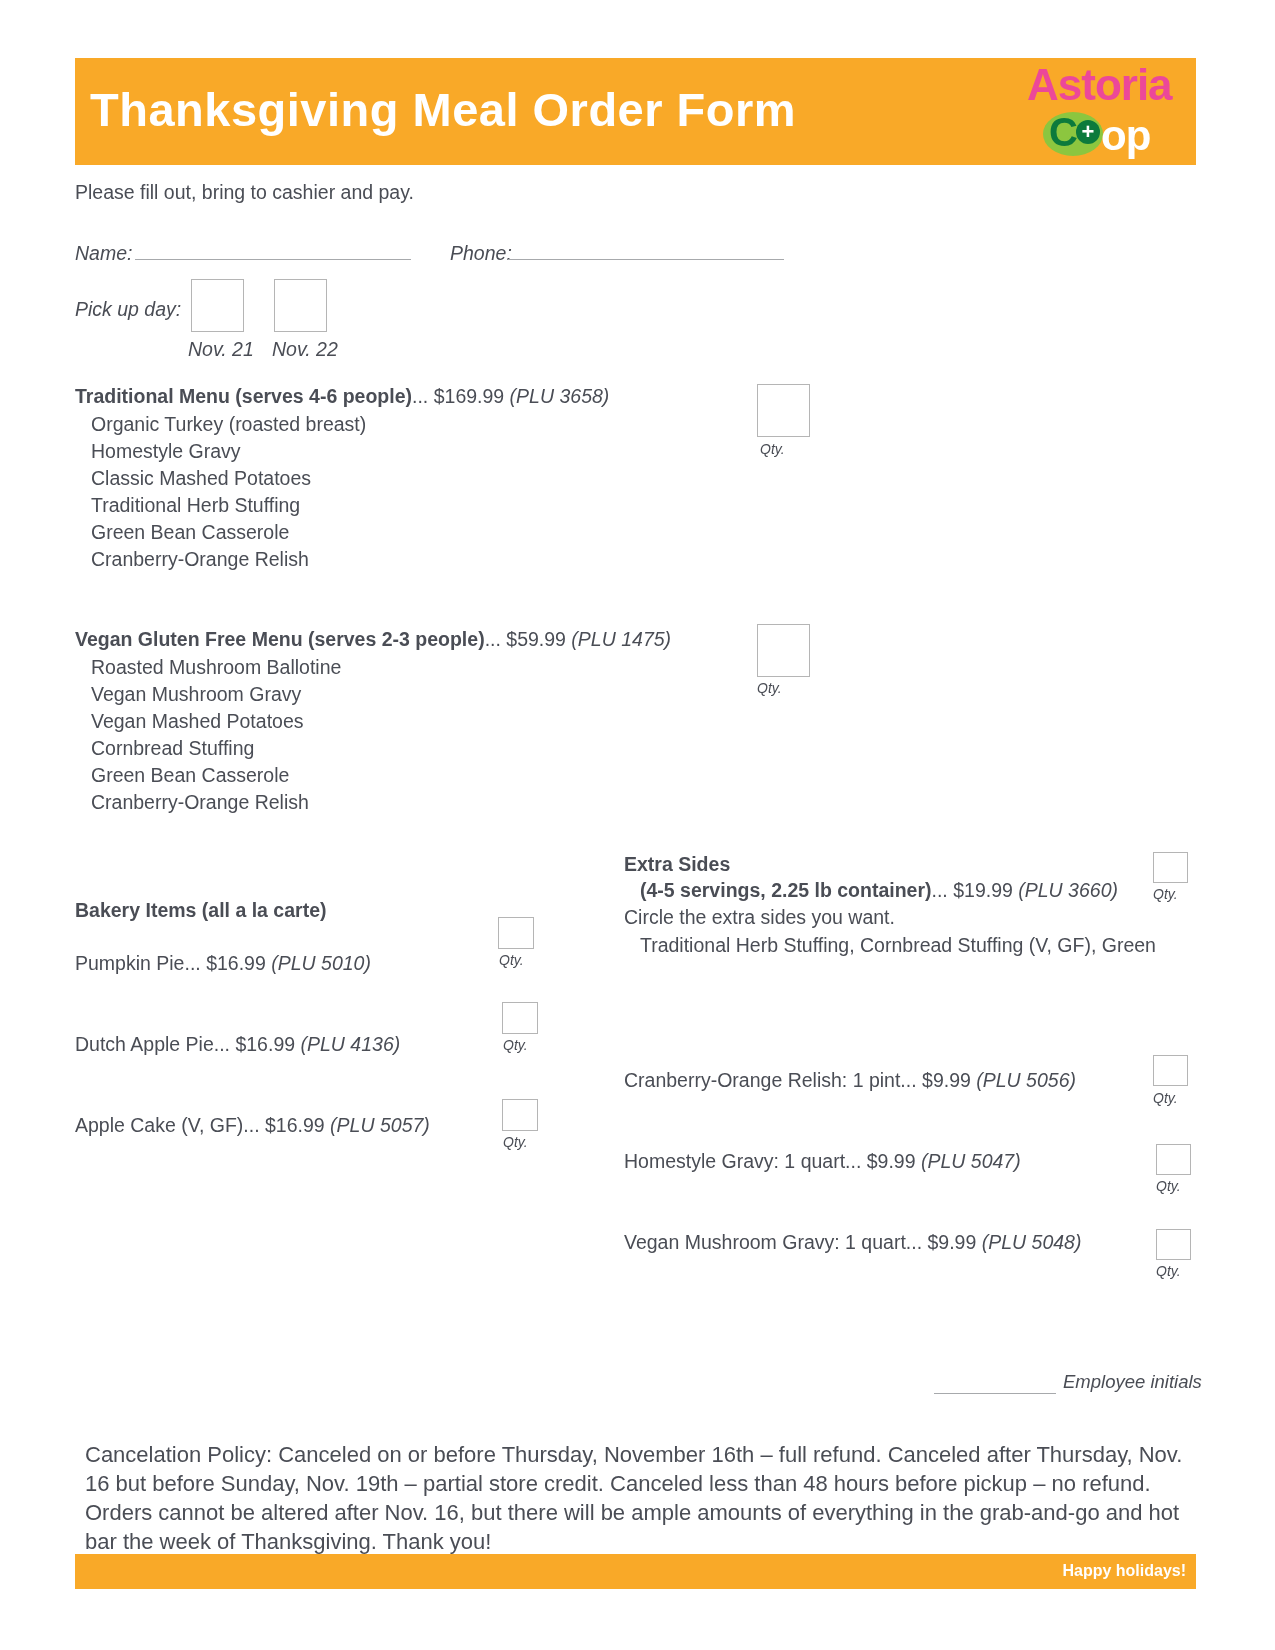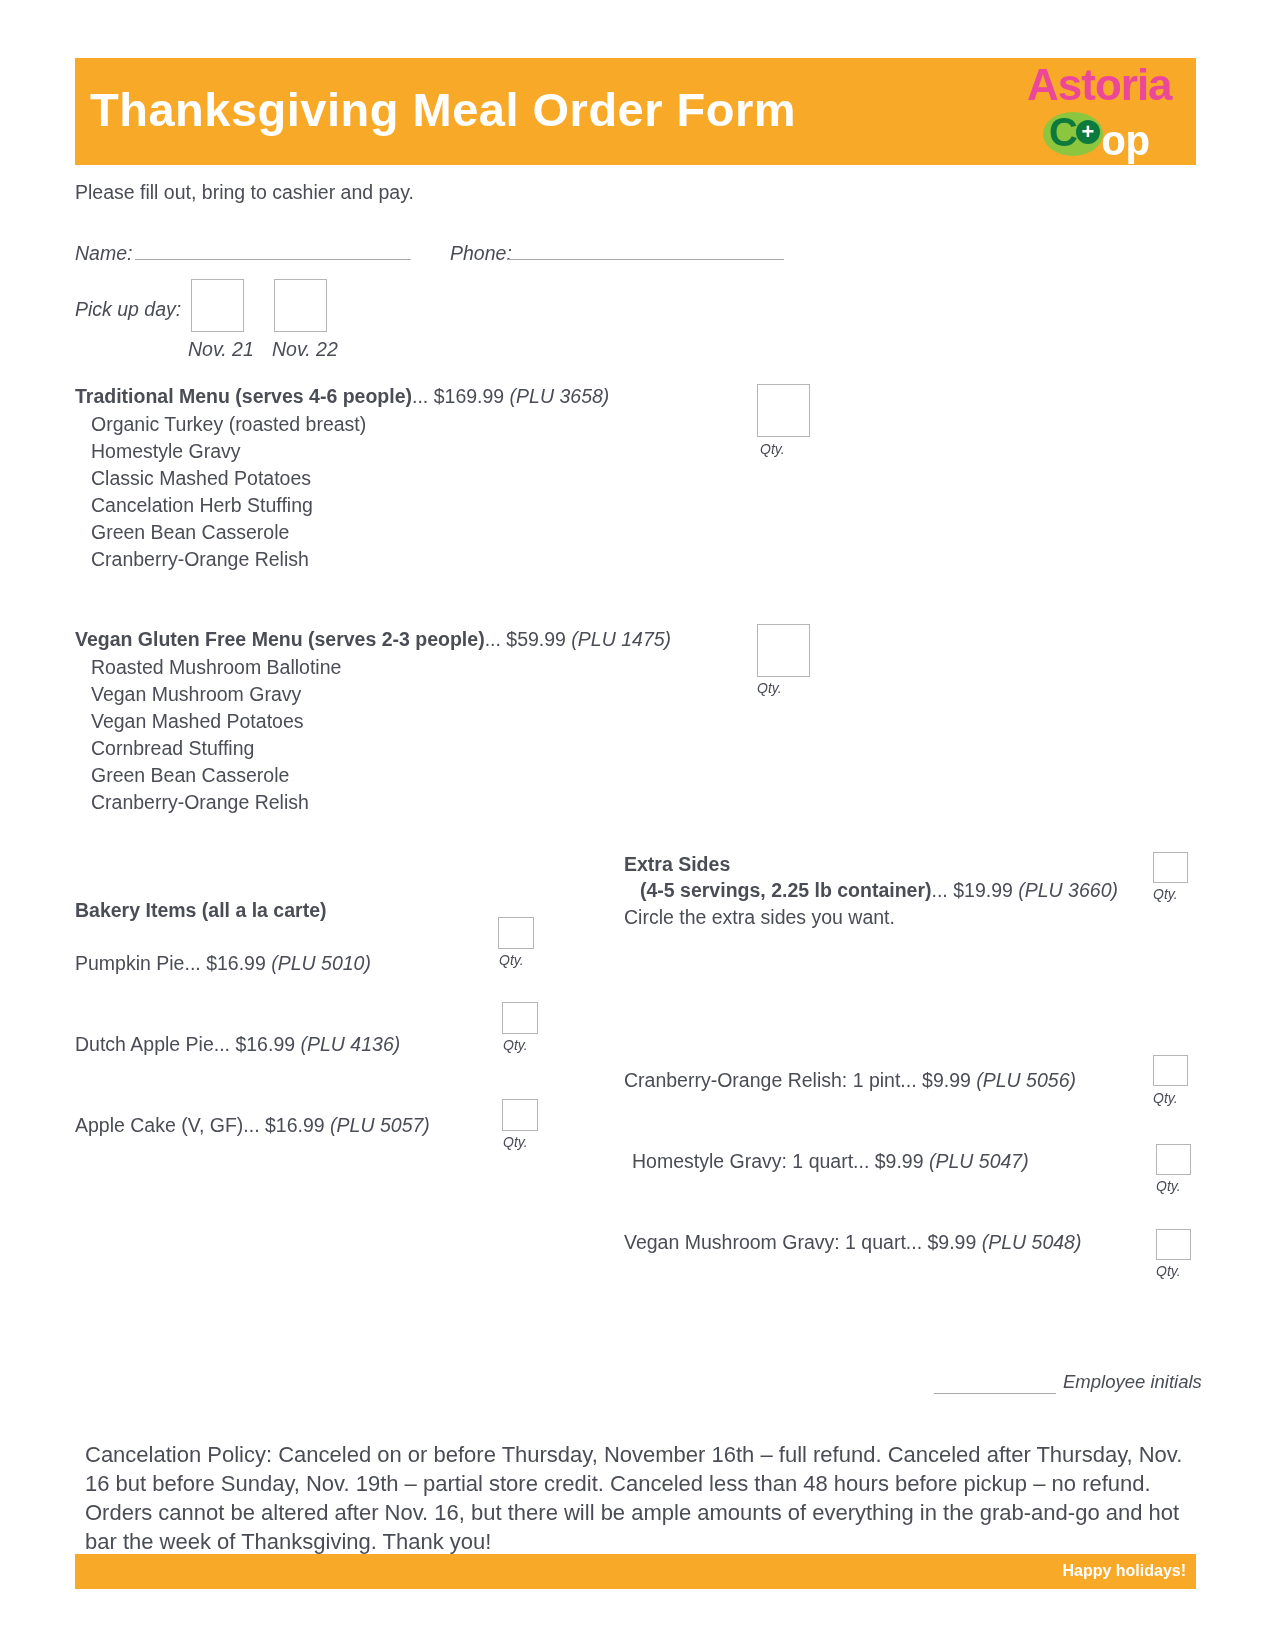--- a/index.html
+++ b/index.html
@@ -8,21 +8,21 @@
     .abs { position: absolute; }
     .header { left: 75px; top: 58px; width: 1121px; height: 107px; background: #f9a928; }
     .header-title { left: 90px; top: 82px; font-size: 47px; font-weight: bold; color: #ffffff;
                     letter-spacing: 0.5px; white-space: nowrap; }
     .logo-top { left: 1027px; top: 60px; font-size: 44px; font-weight: bold; color: #ec4899; letter-spacing: -1px; }
     .logo-bottom { left: 1043px; top: 108px; width: 130px; height: 50px; }
     .logo-oval { position: absolute; left: 0; top: 4px; width: 60px; height: 44px; border-radius: 50%; background: #8cc63f; }
     .logo-c { position: absolute; left: 6px; top: 2px; font-size: 40px; font-weight: bold; color: #0c7a3c; }
     .logo-plus { position: absolute; left: 33px; top: 12px; width: 24px; height: 24px; border-radius: 50%; background: #0c7a3c;
                  color: #fff; font-size: 22px; font-weight: bold; line-height: 24px; text-align: center; }
-    .logo-op { position: absolute; left: 58px; top: 12px; font-size: 42px; font-weight: bold; color: #ffffff; letter-spacing: -1px; font-family: Liberation Mono, monospace; }
+    .logo-op { position: absolute; left: 58px; top: 4px; font-size: 42px; font-weight: bold; color: #ffffff; letter-spacing: -1px; }
 
     .t { position: absolute; font-size: 19.5px; white-space: nowrap; color: #4a4d55; }
     .it { font-style: italic; }
     .b { font-weight: bold; }
     .line { position: absolute; height: 0; border-top: 1px solid #a7a9ac; }
     .box { position: absolute; border: 1.5px solid #b5b5b5; background: #fff; box-sizing: border-box; }
     .qty { position: absolute; font-size: 14px; font-style: italic; color: #4a4d55; }
     .footer { left: 75px; top: 1554px; width: 1121px; height: 35px; background: #f9a928; }
     .footer-text { right: 10px; top: 8px; position: absolute; font-size: 16px; font-weight: bold; color: #ffffff; }
     .policy { left: 85px; top: 1440px; width: 1110px; font-size: 22px; line-height: 29px; color: #4a4d55; position: absolute; }
@@ -55,21 +55,21 @@
 <div class="t it" style="left:188px; top:338px;">Nov. 21</div>
 <div class="t it" style="left:272px; top:338px;">Nov. 22</div>
 
 <div class="t" style="left:75px; top:385px;">
   <span class="b">Traditional Menu (serves 4-6 people)</span><span>... $169.99 </span><span class="it">(PLU 3658)</span>
 </div>
 <div class="menu-list" style="top:411px;">
   <div>Organic Turkey (roasted breast)</div>
   <div>Homestyle Gravy</div>
   <div>Classic Mashed Potatoes</div>
-  <div>Cancelation Herb Stuffing</div>
+  <div>Traditional Herb Stuffing</div>
   <div>Green Bean Casserole</div>
   <div>Cranberry-Orange Relish</div>
 </div>
 <div class="box" style="left:757px; top:384px; width:53px; height:53px;"></div>
 <div class="qty" style="left:760px; top:441px;">Qty.</div>
 
 <div class="t" style="left:75px; top:628px;">
   <span class="b">Vegan Gluten Free Menu (serves 2-3 people)</span><span>... $59.99 </span><span class="it">(PLU 1475)</span>
 </div>
 <div class="menu-list" style="top:654px;">
@@ -101,31 +101,32 @@
 </div>
 <div class="box" style="left:502px; top:1099px; width:36px; height:32px;"></div>
 <div class="qty" style="left:503px; top:1134px;">Qty.</div>
 
 <div class="t b" style="left:624px; top:853px;">Extra Sides</div>
 <div class="t" style="left:624px; top:879px;margin-left:16px;">
   <span class="b">(4-5 servings, 2.25 lb container)</span><span>... $19.99 </span><span class="it">(PLU 3660)</span>
 </div>
 <div class="t" style="left:624px; top:906px;">Circle the extra sides you want.</div>
 <div class="menu-list" style="left:624px; top:932px;">
+  <div>Traditional Herb Stuffing, Cornbread Stuffing (V, GF), Green</div>
 </div>
 <div class="box" style="left:1153px; top:852px; width:35px; height:31px;"></div>
 <div class="qty" style="left:1153px; top:886px;">Qty.</div>
 
 <div class="t" style="left:624px; top:1069px;">
   <span>Cranberry-Orange Relish: 1 pint... $9.99 </span><span class="it">(PLU 5056)</span>
 </div>
 <div class="box" style="left:1153px; top:1055px; width:35px; height:31px;"></div>
 <div class="qty" style="left:1153px; top:1090px;">Qty.</div>
 
-<div class="t" style="left:624px; top:1150px;margin-left:8px;">
+<div class="t" style="left:624px; top:1150px;">
   <span>Homestyle Gravy: 1 quart... $9.99 </span><span class="it">(PLU 5047)</span>
 </div>
 <div class="box" style="left:1156px; top:1144px; width:35px; height:31px;"></div>
 <div class="qty" style="left:1156px; top:1178px;">Qty.</div>
 
 <div class="t" style="left:624px; top:1231px;">
   <span>Vegan Mushroom Gravy: 1 quart... $9.99 </span><span class="it">(PLU 5048)</span>
 </div>
 <div class="box" style="left:1156px; top:1229px; width:35px; height:31px;"></div>
 <div class="qty" style="left:1156px; top:1263px;">Qty.</div>

